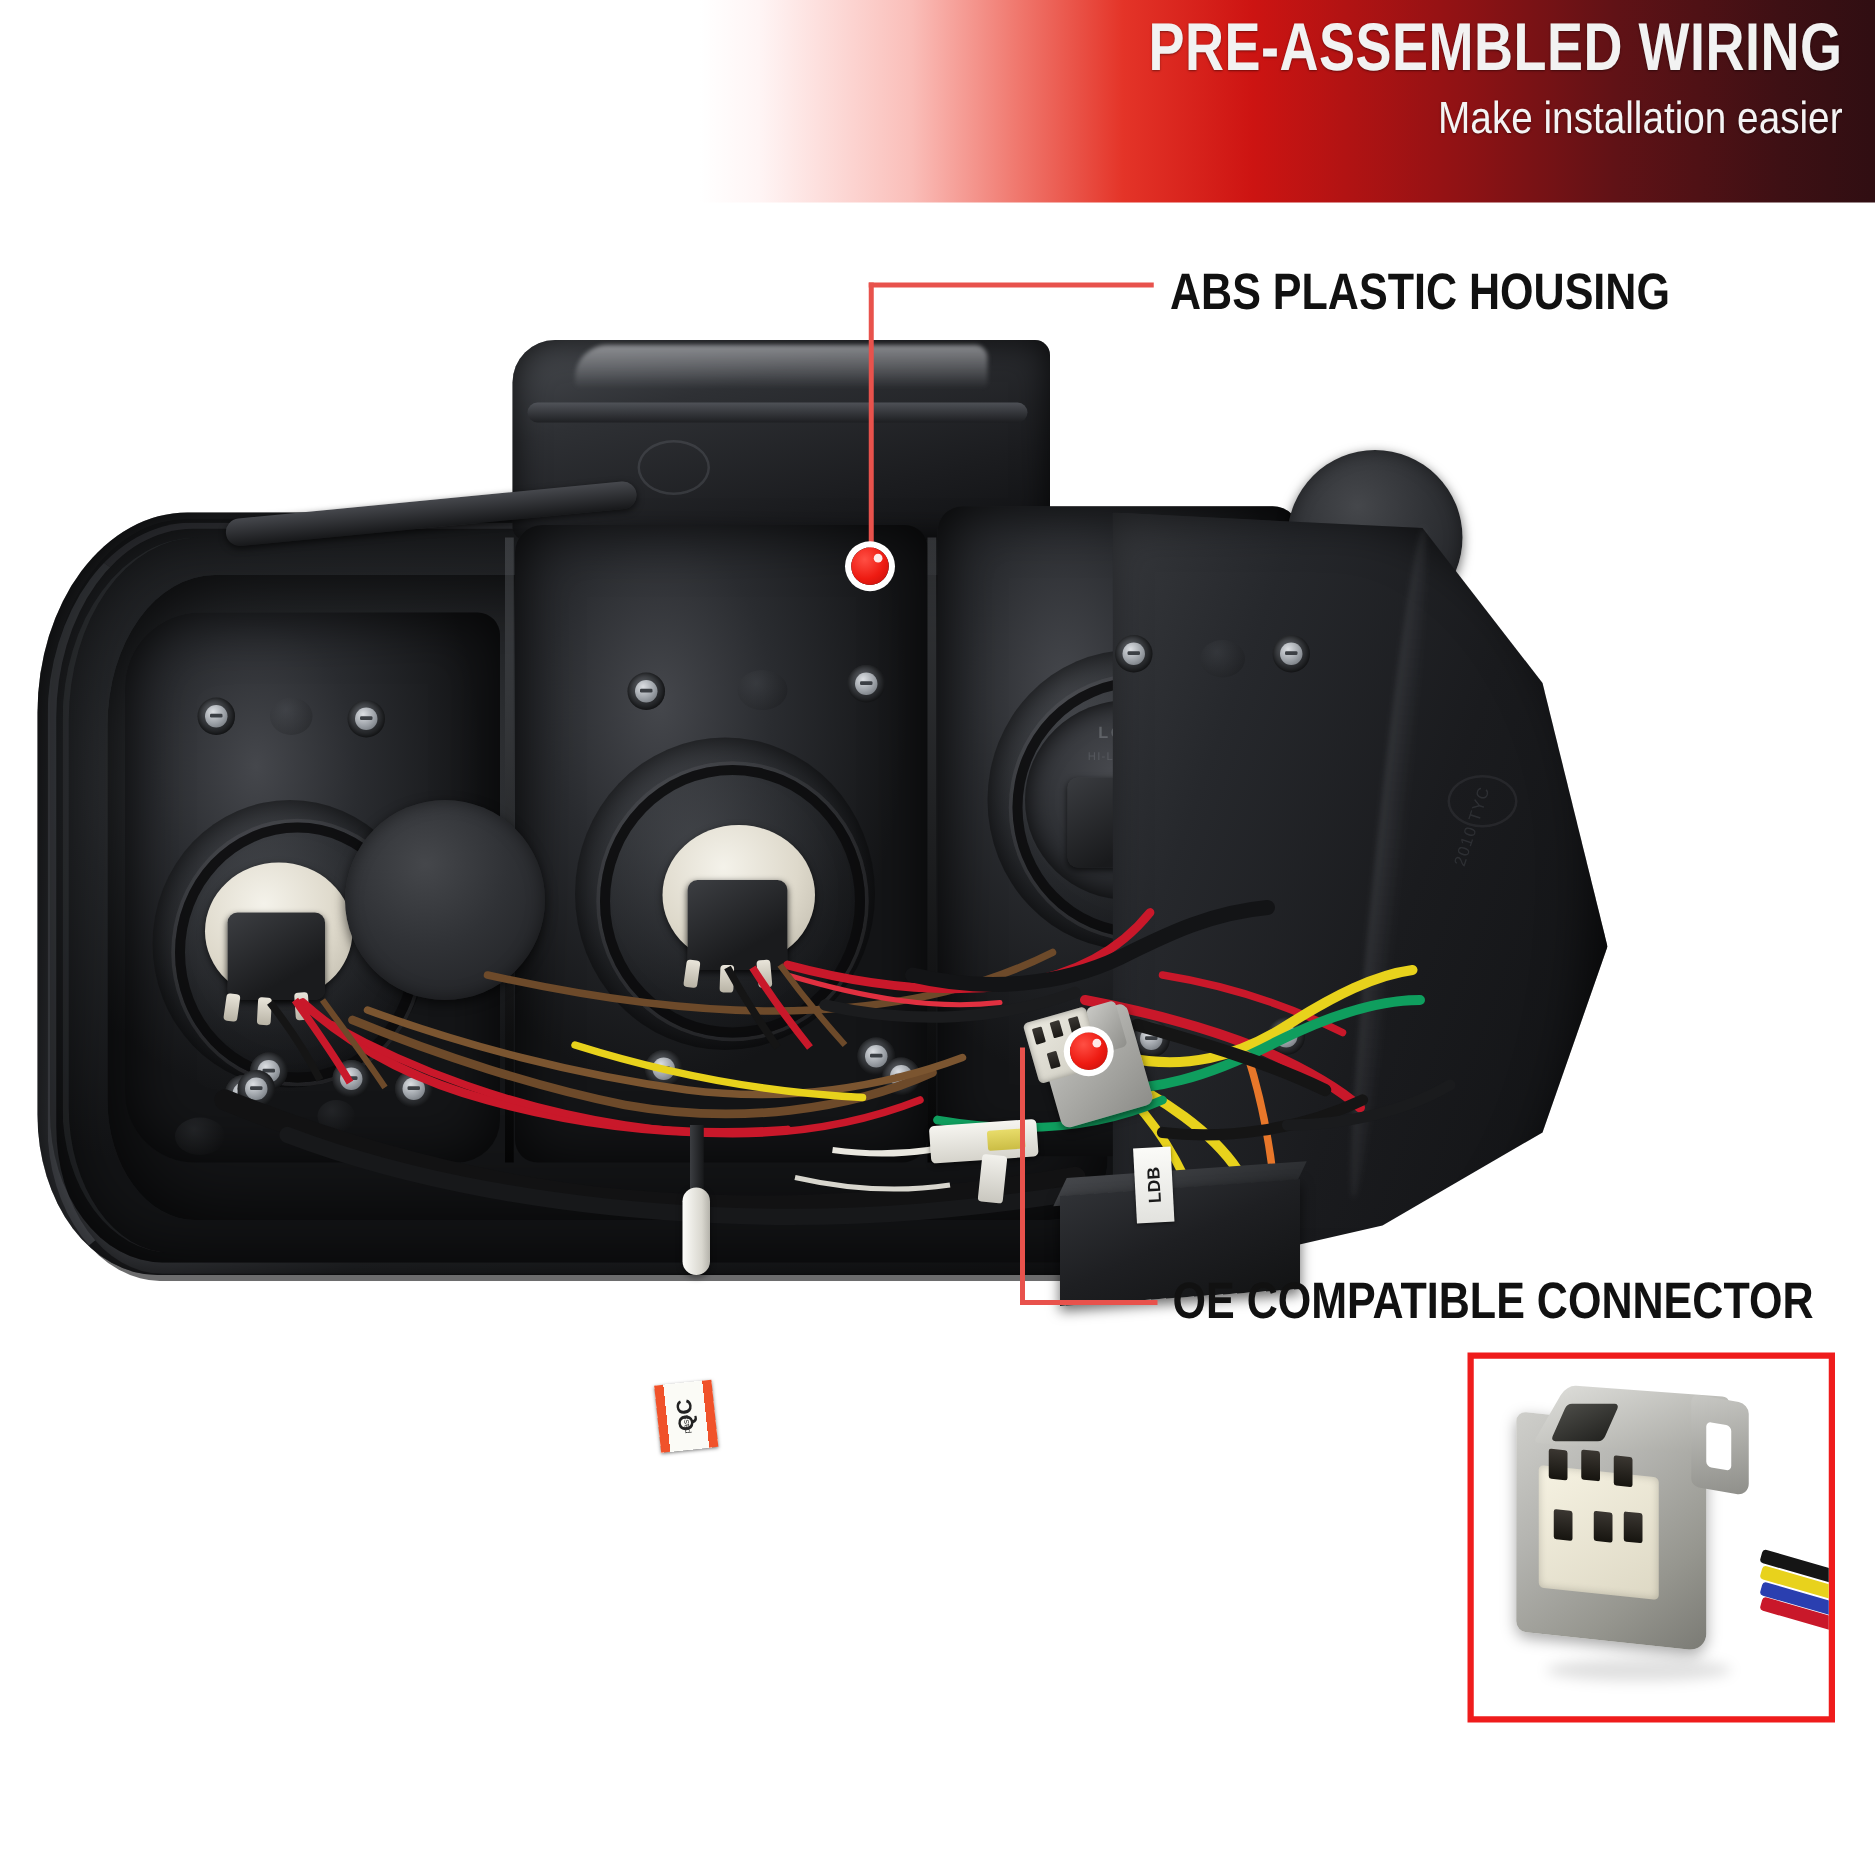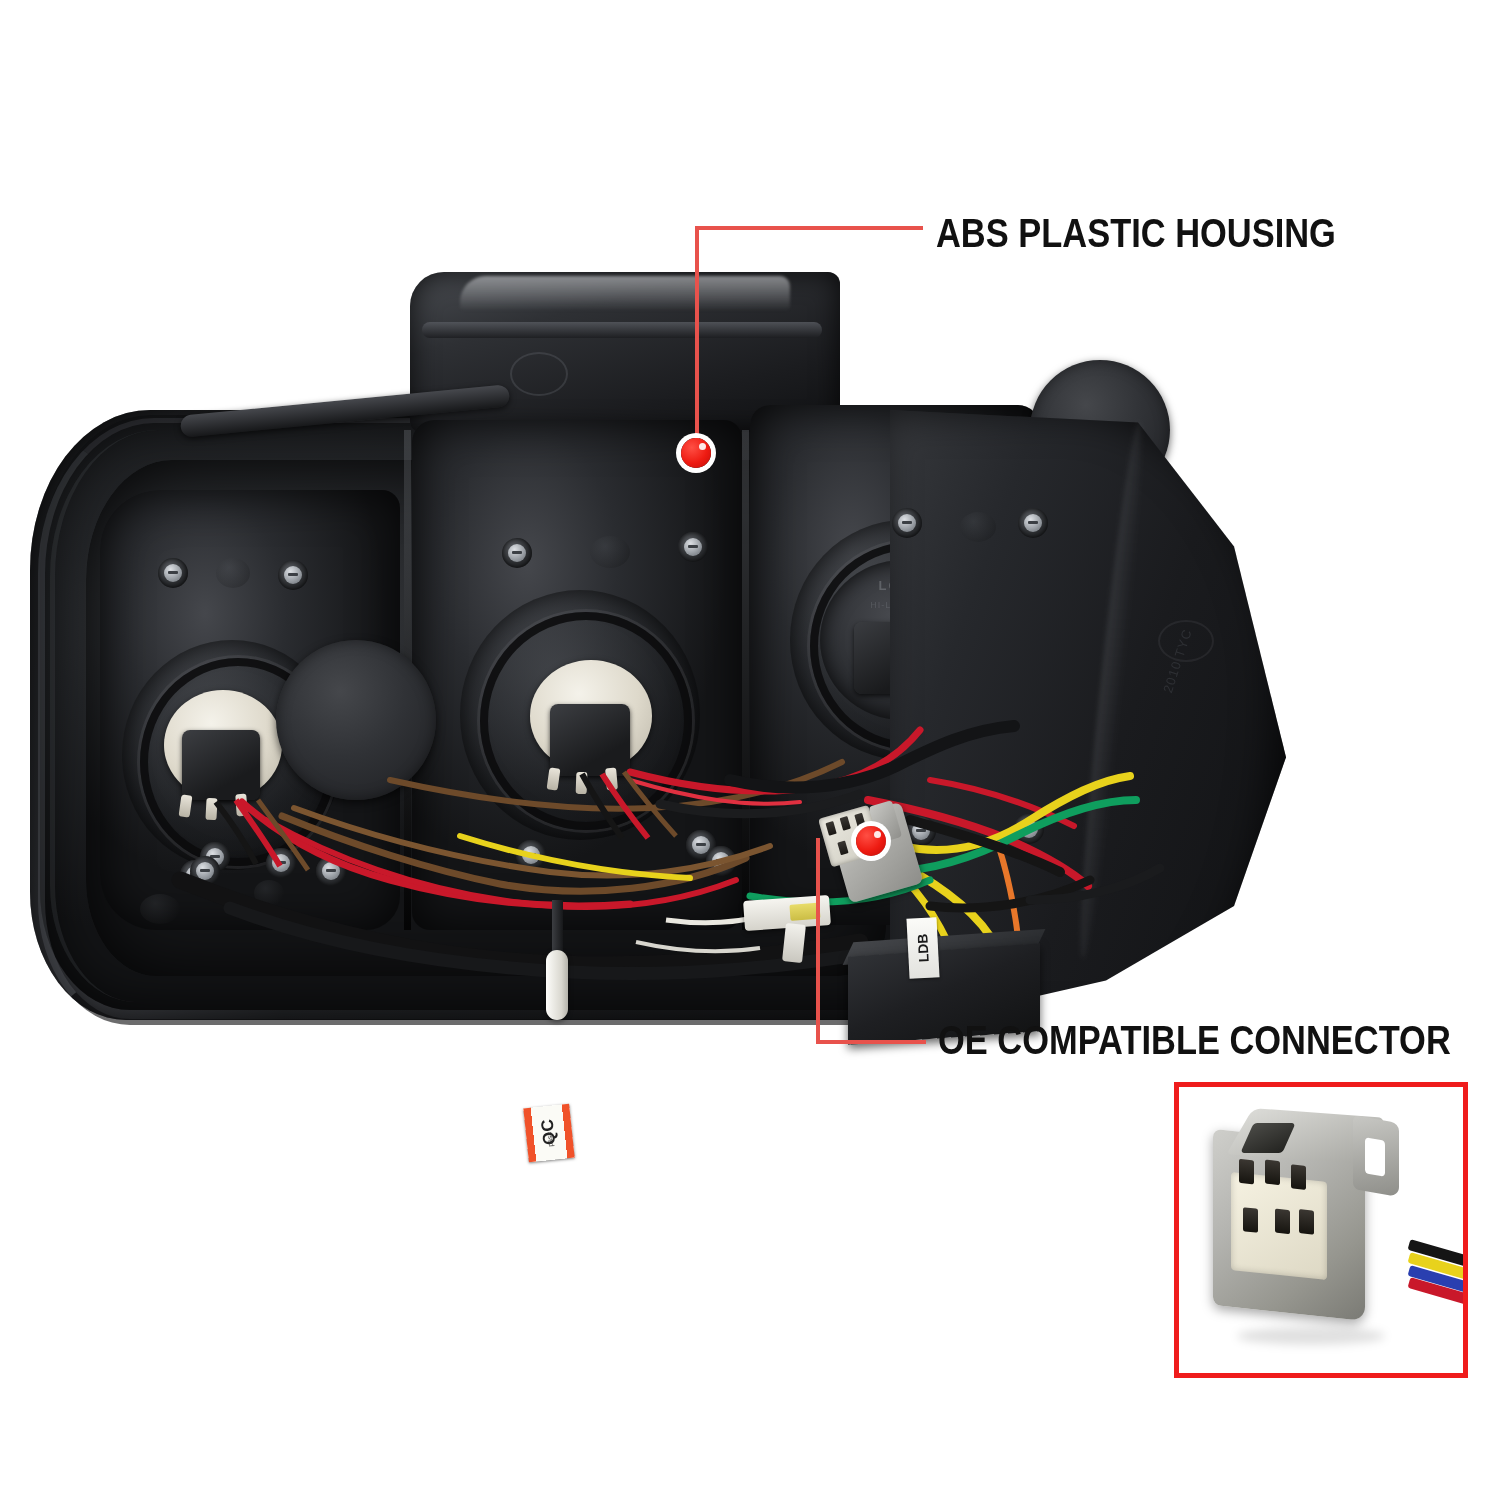--- a/index.html
+++ b/index.html
@@ -436,20 +436,26 @@
   .ic-shadow{
     position:absolute;left:24px;top:214px;width:148px;height:18px;border-radius:50%;
     background:rgba(0,0,0,0.12);filter:blur(5px);
   }
 </style>
 </head>
 <body>
 
 <div class="stage">
 
+  <div class="banner">
+    <div class="banner-inner">
+      <div class="banner-title">PRE-ASSEMBLED WIRING</div>
+      <div class="banner-sub">Make installation easier</div>
+    </div>
+  </div>
 
   <div class="product">
 
     <div class="gasket-outer"></div>
     <div class="housing-body"></div>
     <div class="gasket-rib"></div>
     <div class="gasket-rib2"></div>
     <div class="cavity"></div>
 
     <div class="top-lip"></div>

